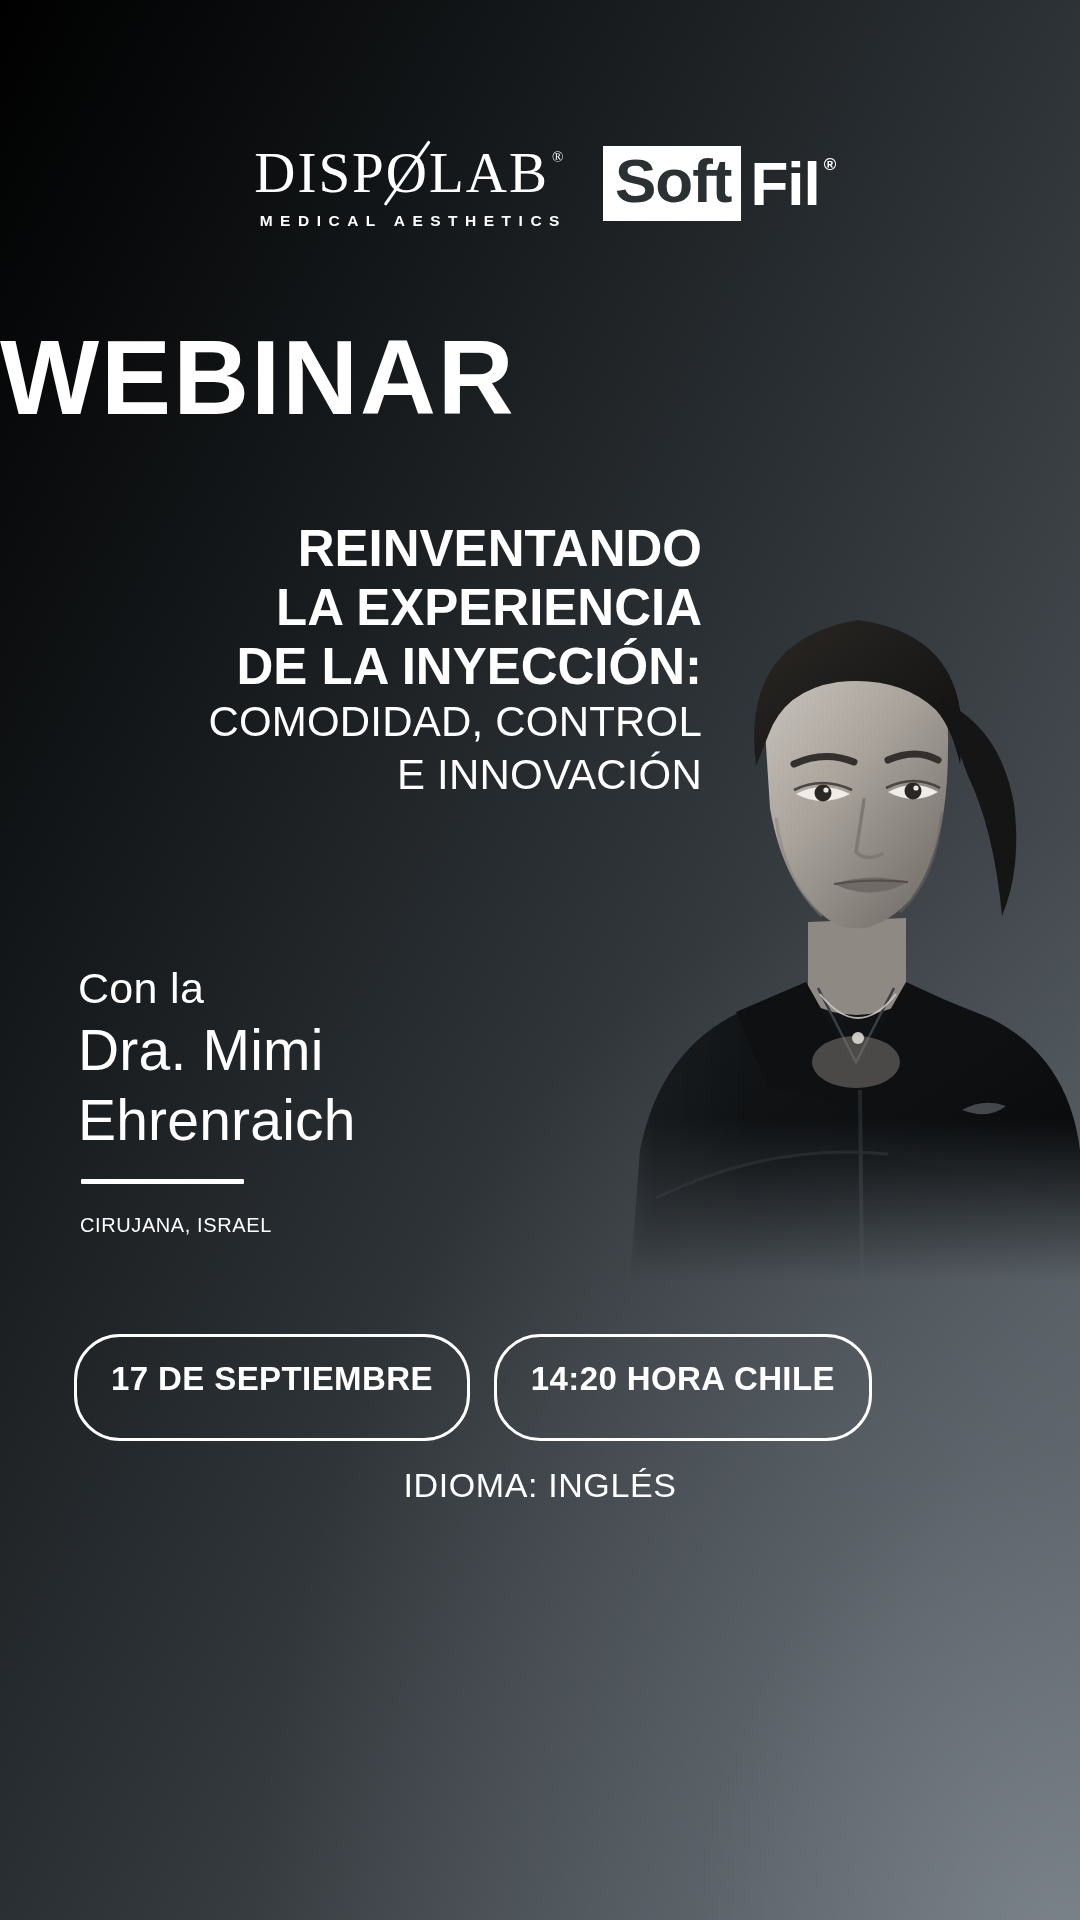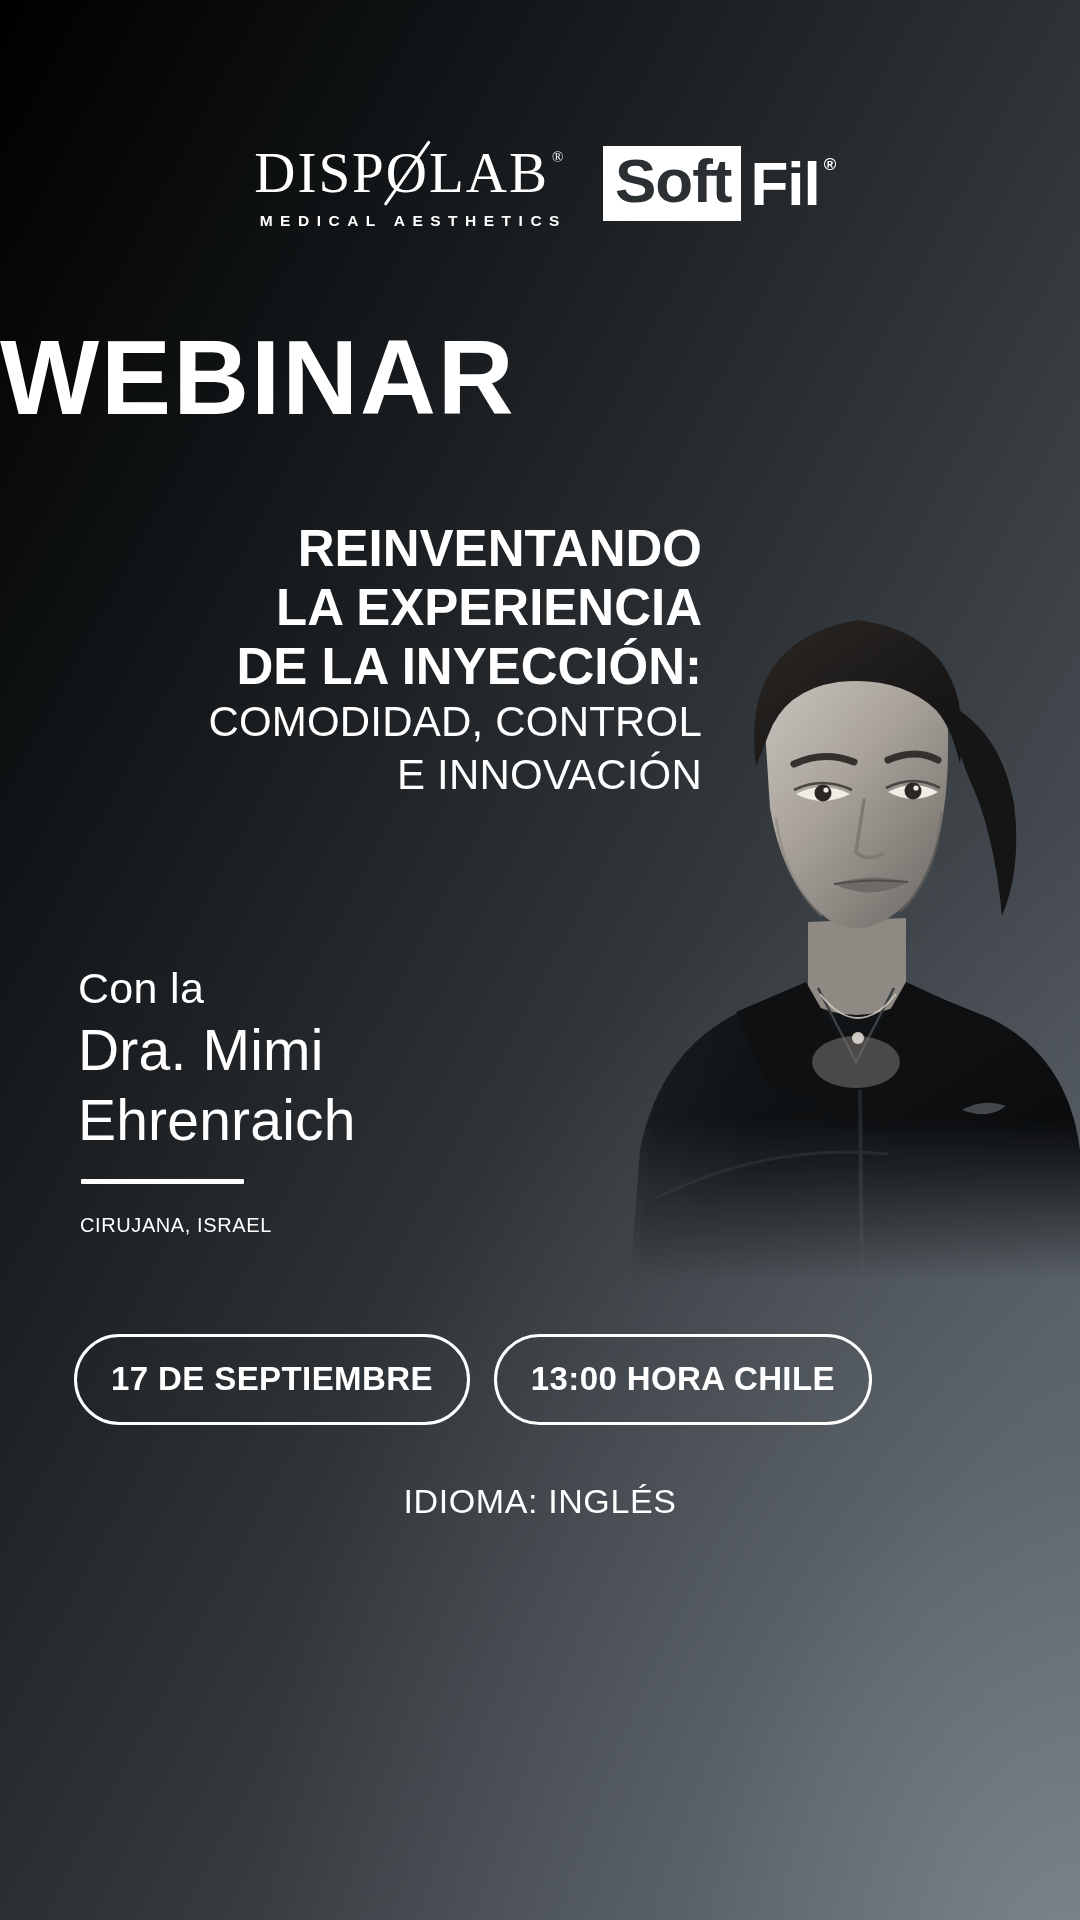--- a/index.html
+++ b/index.html
@@ -114,32 +114,31 @@
 
   
   .pills{
     position:absolute; top:1334px; left:74px; z-index:3;
     display:flex; gap:24px;
   }
   .pill{
     border:3px solid #ffffff; border-radius:46px;
     color:#ffffff; font-weight:700; font-size:33px;
     letter-spacing:0.4px;
-    padding:23px 34px 24px;
+    padding:23px 34px 40px;
     display:flex; align-items:center; justify-content:center;
     background:transparent; white-space:nowrap;
   }
 
   
   .footer{
     position:absolute; top:1466px; left:0; width:100%;
     text-align:center; z-index:3;
     color:#ffffff; font-weight:400; font-size:34px;
     letter-spacing:0.6px;
-    margin-top:16px;
   }
 </style>
 </head>
 <body>
 
 <div class="poster">
 
   <div class="portrait">
     <svg viewBox="0 0 520 730" xmlns="http://www.w3.org/2000/svg">
       <defs>
@@ -260,18 +259,18 @@
   <div class="speaker">
     <div class="sp-con">Con la</div>
     <div class="sp-name">Dra. Mimi</div>
     <div class="sp-name">Ehrenraich</div>
     <div class="sp-rule"></div>
     <div class="sp-role">CIRUJANA, ISRAEL</div>
   </div>
 
   <div class="pills">
     <div class="pill">17 DE SEPTIEMBRE</div>
-    <div class="pill">13:00 HORA CHILE</div>
+    <div class="pill">14:20 HORA CHILE</div>
   </div>
 
   <div class="footer">IDIOMA: INGLÉS</div>
 
 </div>
 
 </body></html>

